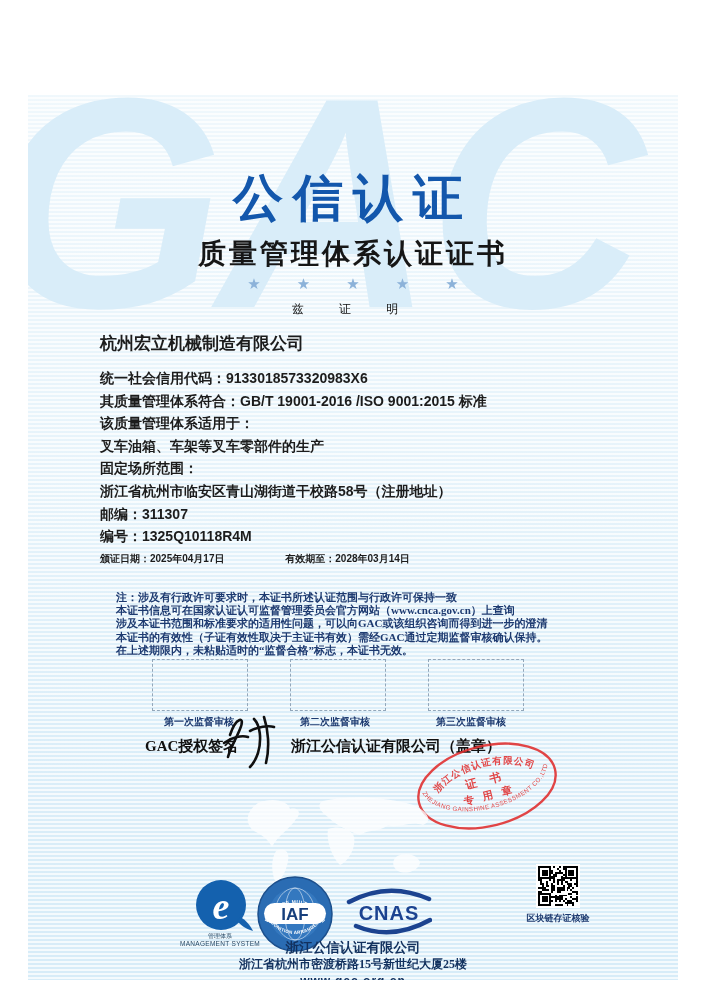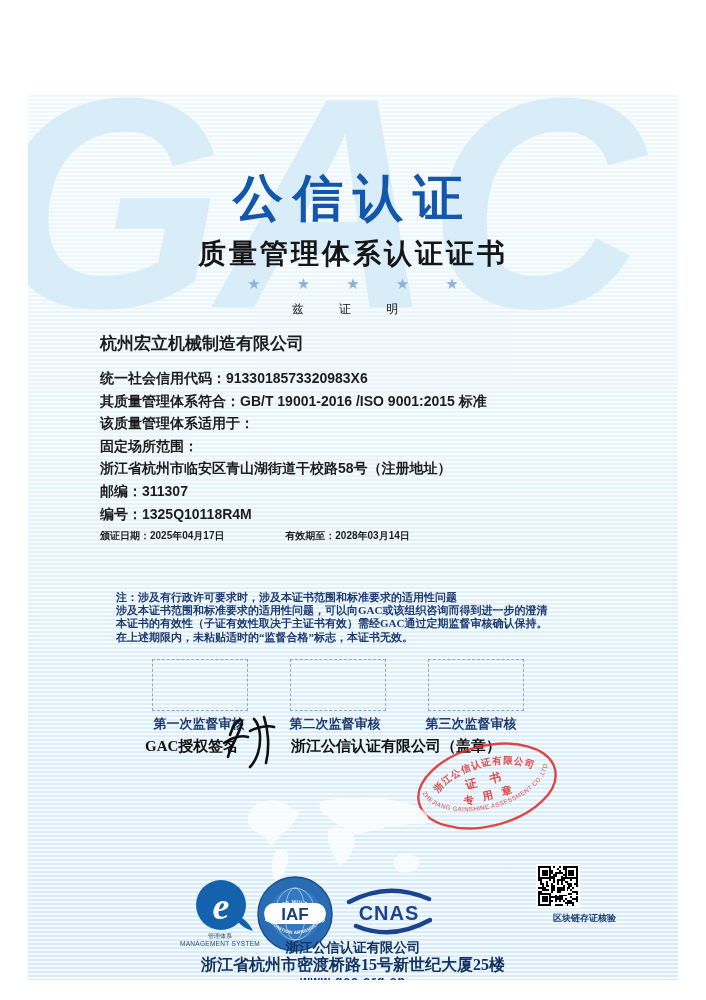--- a/index.html
+++ b/index.html
@@ -26,38 +26,38 @@
   .body{left:72px;top:237px;right:36px;color:#1c1c1c;}
   .company{font-size:17px;font-weight:800;margin-bottom:12px;}
   .bline{font-size:14px;font-weight:700;line-height:22.6px;}
   .daterow{font-size:10px;font-weight:700;line-height:22.6px;}
   .daterow span{margin-right:58px;}
   .notes{left:88px;top:496px;right:40px;color:#1d3a70;font-size:11px;line-height:13.2px;
         font-weight:700;font-family:"Liberation Serif", serif;}
   .boxes{left:124px;top:564px;display:flex;}
   .sbox{width:94px;height:50px;border:1px dashed #93a7ba;margin-right:42px;}
   .boxlabels{left:124px;top:620px;display:flex;}
-  .boxlabels div{width:94px;margin-right:42px;text-align:center;font-size:13px;
+  .boxlabels div{width:94px;margin-right:42px;text-align:center;font-size:10px;
         font-weight:700;color:#1d3a70;}
   .siglabel{left:117px;top:642px;font-size:15px;font-weight:700;color:#111;
         font-family:"Liberation Serif", serif;}
   .sigcompany{left:263px;top:642px;font-size:15px;font-weight:700;color:#111;
         font-family:"Liberation Serif", serif;}
   .gac-captions{left:122px;top:838px;width:140px;text-align:center;color:#2a4a66;}
   .gac-captions .cn{font-size:6px;line-height:7px;}
   .gac-captions .en{font-size:6.5px;line-height:8px;letter-spacing:.3px;}
   .accr{left:398px;top:778px;color:#1c3e70;}
   .accr .cn{font-size:10.5px;line-height:13.5px;font-weight:500;}
   .accr .en{font-size:9.5px;line-height:12.5px;font-weight:800;}
   .qrbox{left:508px;top:769px;width:44px;height:44px;background:#fff;padding:2px;box-sizing:border-box;}
-  .qrcaption{left:472px;top:817px;width:116px;text-align:right;font-size:9px;
+  .qrcaption{left:472px;top:817px;width:116px;text-align:center;font-size:9px;
         font-weight:600;color:#1d3a70;}
   .footer{left:0;right:0;top:844px;text-align:center;color:#12315e;}
   .footer .f1{font-size:13.5px;font-weight:800;line-height:17px;font-family:"Liberation Serif", serif;}
-  .footer .f2{font-size:16px;font-weight:800;line-height:17px;font-family:"Liberation Serif", serif;}
+  .footer .f2{font-size:12px;font-weight:800;line-height:17px;font-family:"Liberation Serif", serif;}
   .footer .f3{font-size:12px;font-weight:800;line-height:17px;letter-spacing:1px;}
 </style>
 </head>
 <body>
 
 <div class="page">
   <div class="cert">
 
     <div class="watermark">GAC</div>
 
@@ -73,32 +73,34 @@
         <span>★</span>
       </div>
 
       <div class="abs certify">兹 证 明</div>
 
       <div class="abs body">
         <div class="company">杭州宏立机械制造有限公司</div>
         <div class="bline">统一社会信用代码：9133018573320983X6</div>
         <div class="bline">其质量管理体系符合：GB/T 19001-2016 /ISO 9001:2015 标准</div>
         <div class="bline">该质量管理体系适用于：</div>
+        <div class="bline">叉车油箱、车架等叉车零部件的生产</div>
         <div class="bline">固定场所范围：</div>
         <div class="bline">浙江省杭州市临安区青山湖街道干校路58号（注册地址）</div>
         <div class="bline">邮编：311307</div>
         <div class="bline">编号：1325Q10118R4M</div>
         <div class="daterow">
           <span>颁证日期：2025年04月17日</span>
           <span>有效期至：2028年03月14日</span>
         </div>
       </div>
 
       <div class="abs notes">
-        <div>注：涉及有行政许可要求时，涉及本证书范围和标准要求的适用性问题</div>
+        <div>注：涉及有行政许可要求时，本证书所述认证范围与行政许可保持一致</div>
+        <div>本证书信息可在国家认证认可监督管理委员会官方网站（www.cnca.gov.cn）上查询</div>
         <div>涉及本证书范围和标准要求的适用性问题，可以向GAC或该组织咨询而得到进一步的澄清</div>
         <div>本证书的有效性（子证有效性取决于主证书有效）需经GAC通过定期监督审核确认保持。</div>
         <div>在上述期限内，未粘贴适时的“监督合格”标志，本证书无效。</div>
       </div>
 
       <div class="abs boxes">
         <div class="sbox"></div>
         <div class="sbox"></div>
         <div class="sbox"></div>
       </div>

